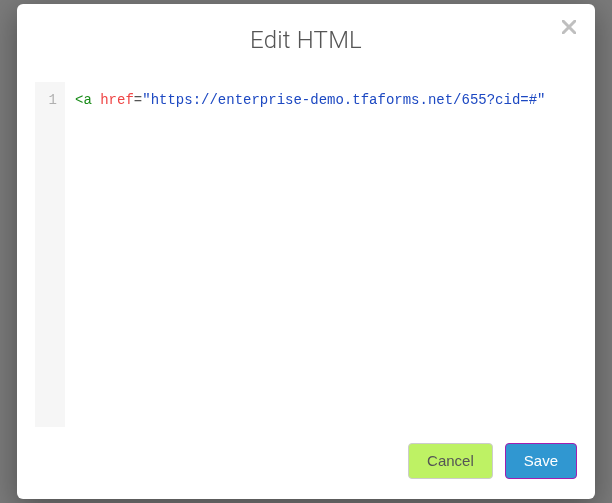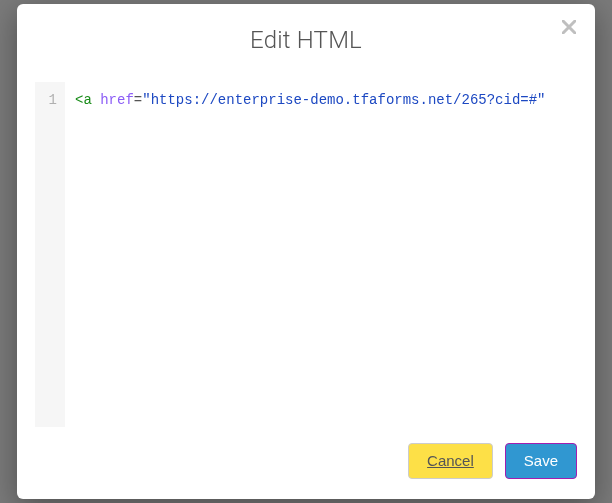--- a/index.html
+++ b/index.html
@@ -79,41 +79,40 @@
       min-width: 30px;
     }
     .code {
       padding: 8px 10px;
       white-space: pre;
       color: #333;
       flex: 1;
       overflow-x: auto;
     }
     .tok-tag { color: #1a8c1a; }
-    .tok-attr { color: #8b5cf6; }
+    .tok-attr { color: #ef4444; }
     .tok-punct { color: #555; }
     .tok-str { color: #1c48c2; }
     .modal-footer {
       padding: 16px 18px 20px 18px;
       display: flex;
       justify-content: flex-end;
       gap: 12px;
     }
     .btn {
       font-size: 15px;
       padding: 8px 18px;
       border-radius: 4px;
       cursor: pointer;
       line-height: 1.2;
     }
     .btn-default {
-      background: #fde047;
+      background: #bef264;
       color: #555;
       border: 1px solid #ccc;
-      text-decoration: underline;
     }
     .btn-primary {
       background: #3097d1;
       color: #ffffff;
       border: 1px solid #a21caf;
     }
   </style>
 </head>
 <body>
 
@@ -129,21 +128,21 @@
           <path d="M1 1 L13 13 M13 1 L1 13" stroke="#bfbfbf" stroke-width="3" stroke-linecap="round"></path>
         </svg>
       </span>
     </button>
   </div>
 
   <div class="editor-area">
     <div class="gutter">
       <div>1</div>
     </div>
-    <div class="code"><span class="tok-tag">&lt;</span><span class="tok-tag">a</span><span> </span><span class="tok-attr">href</span><span class="tok-punct">=</span><span class="tok-str">"</span><span class="tok-str">https://enterprise-demo.tfaforms.net/265?cid=#</span><span class="tok-str">"</span></div>
+    <div class="code"><span class="tok-tag">&lt;</span><span class="tok-tag">a</span><span> </span><span class="tok-attr">href</span><span class="tok-punct">=</span><span class="tok-str">"</span><span class="tok-str">https://enterprise-demo.tfaforms.net/655?cid=#</span><span class="tok-str">"</span></div>
   </div>
 
   <div class="modal-footer">
     <button class="btn btn-default">Cancel</button>
     <button class="btn btn-primary">Save</button>
   </div>
 
 </div>
 
 </body></html>

